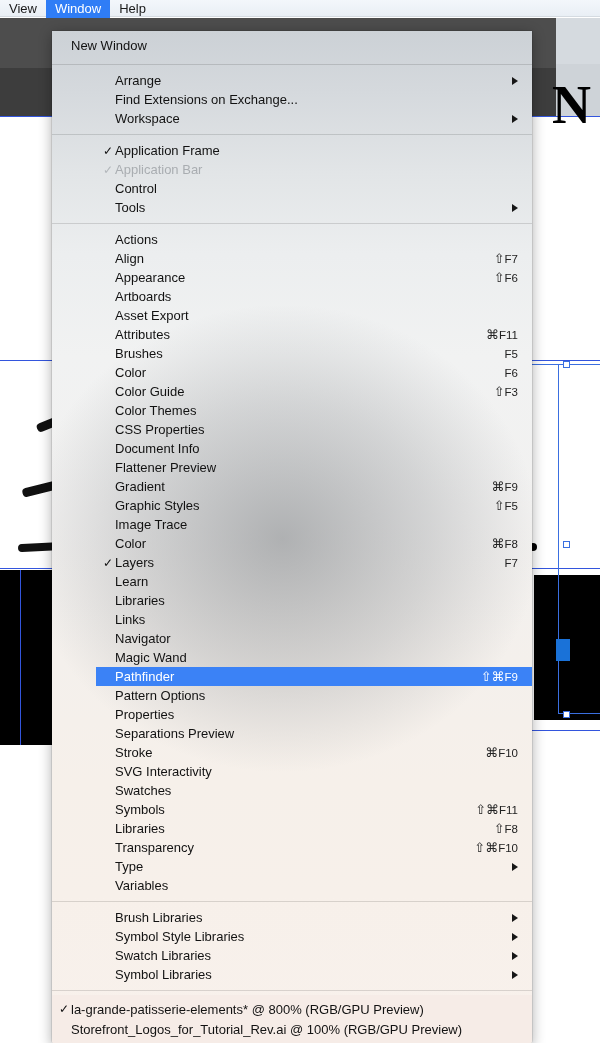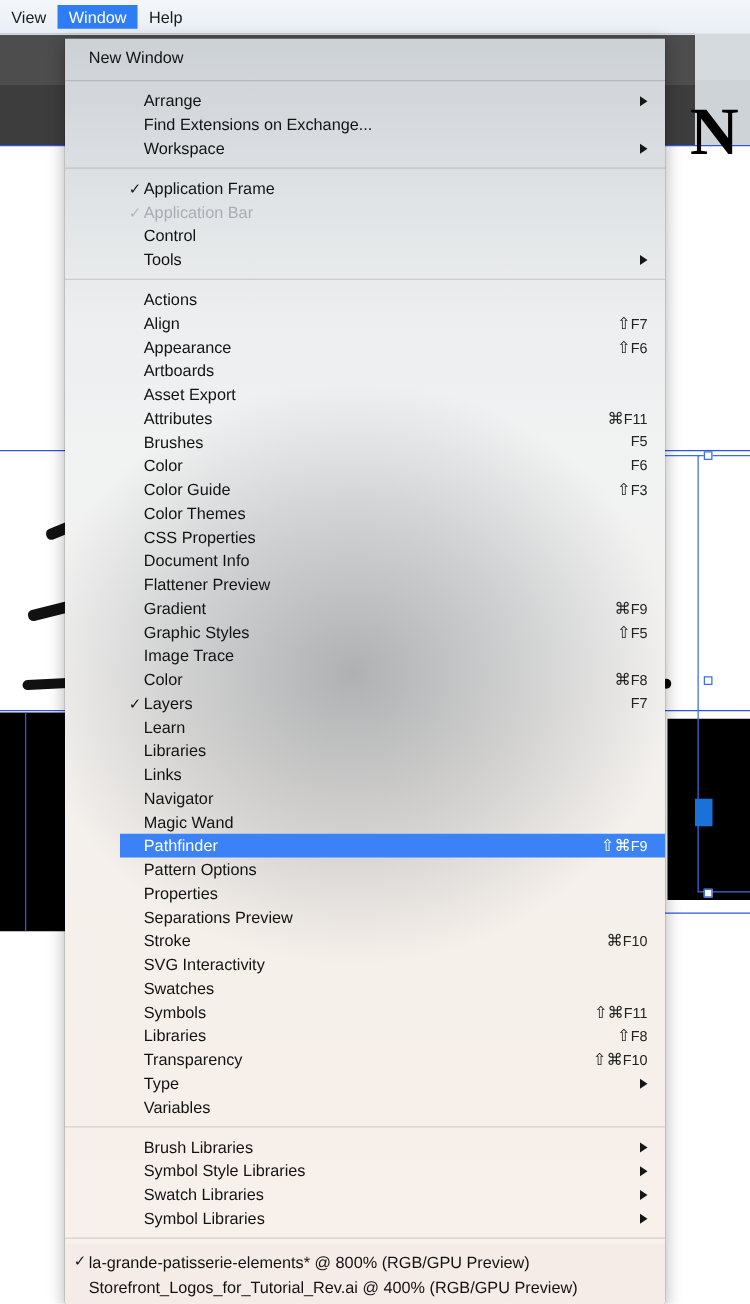--- a/index.html
+++ b/index.html
@@ -78,21 +78,21 @@
     position: absolute; left: 556px; top: 639px; width: 14px; height: 22px;
     background: #1a72d8;
   }
   .dot-right {
     position: absolute; left: 529px; top: 543px; width: 8px; height: 8px;
     background: #000; border-radius: 50%;
   }
 
   
   .menubar {
-    position: absolute; left: 0; top: 0; width: 600px; height: 28px;
+    position: absolute; left: 0; top: 0; width: 600px; height: 17px;
     background: linear-gradient(180deg,#f3f7fb 0%, #e9eff5 100%);
     display: flex; align-items: center;
     font-size: 13px; color: #1a1a1a;
     border-bottom: 1px solid #d5dbe1;
   }
   .menubar-item {
     padding: 0 9px; height: 19px; line-height: 19px;
     white-space: nowrap;
   }
   .menubar-item.active { background: #2f7df6; color: #ffffff; }
@@ -489,20 +489,20 @@
         </div>
         <div class="msep"></div>
         <div class="footer">
           <div class="mrow">
             <span class="check">✓</span>
             <span class="label">la-grande-patisserie-elements* @ 800% (RGB/GPU Preview)</span>
             <span class="spacer"></span>
           </div>
           <div class="mrow">
             <span class="check"></span>
-            <span class="label">Storefront_Logos_for_Tutorial_Rev.ai @ 400% (RGB/GPU Preview)</span>
+            <span class="label">Storefront_Logos_for_Tutorial_Rev.ai @ 100% (RGB/GPU Preview)</span>
             <span class="spacer"></span>
           </div>
         </div>
       </div>
   </div>
 
 </div>
 
 </body></html>

